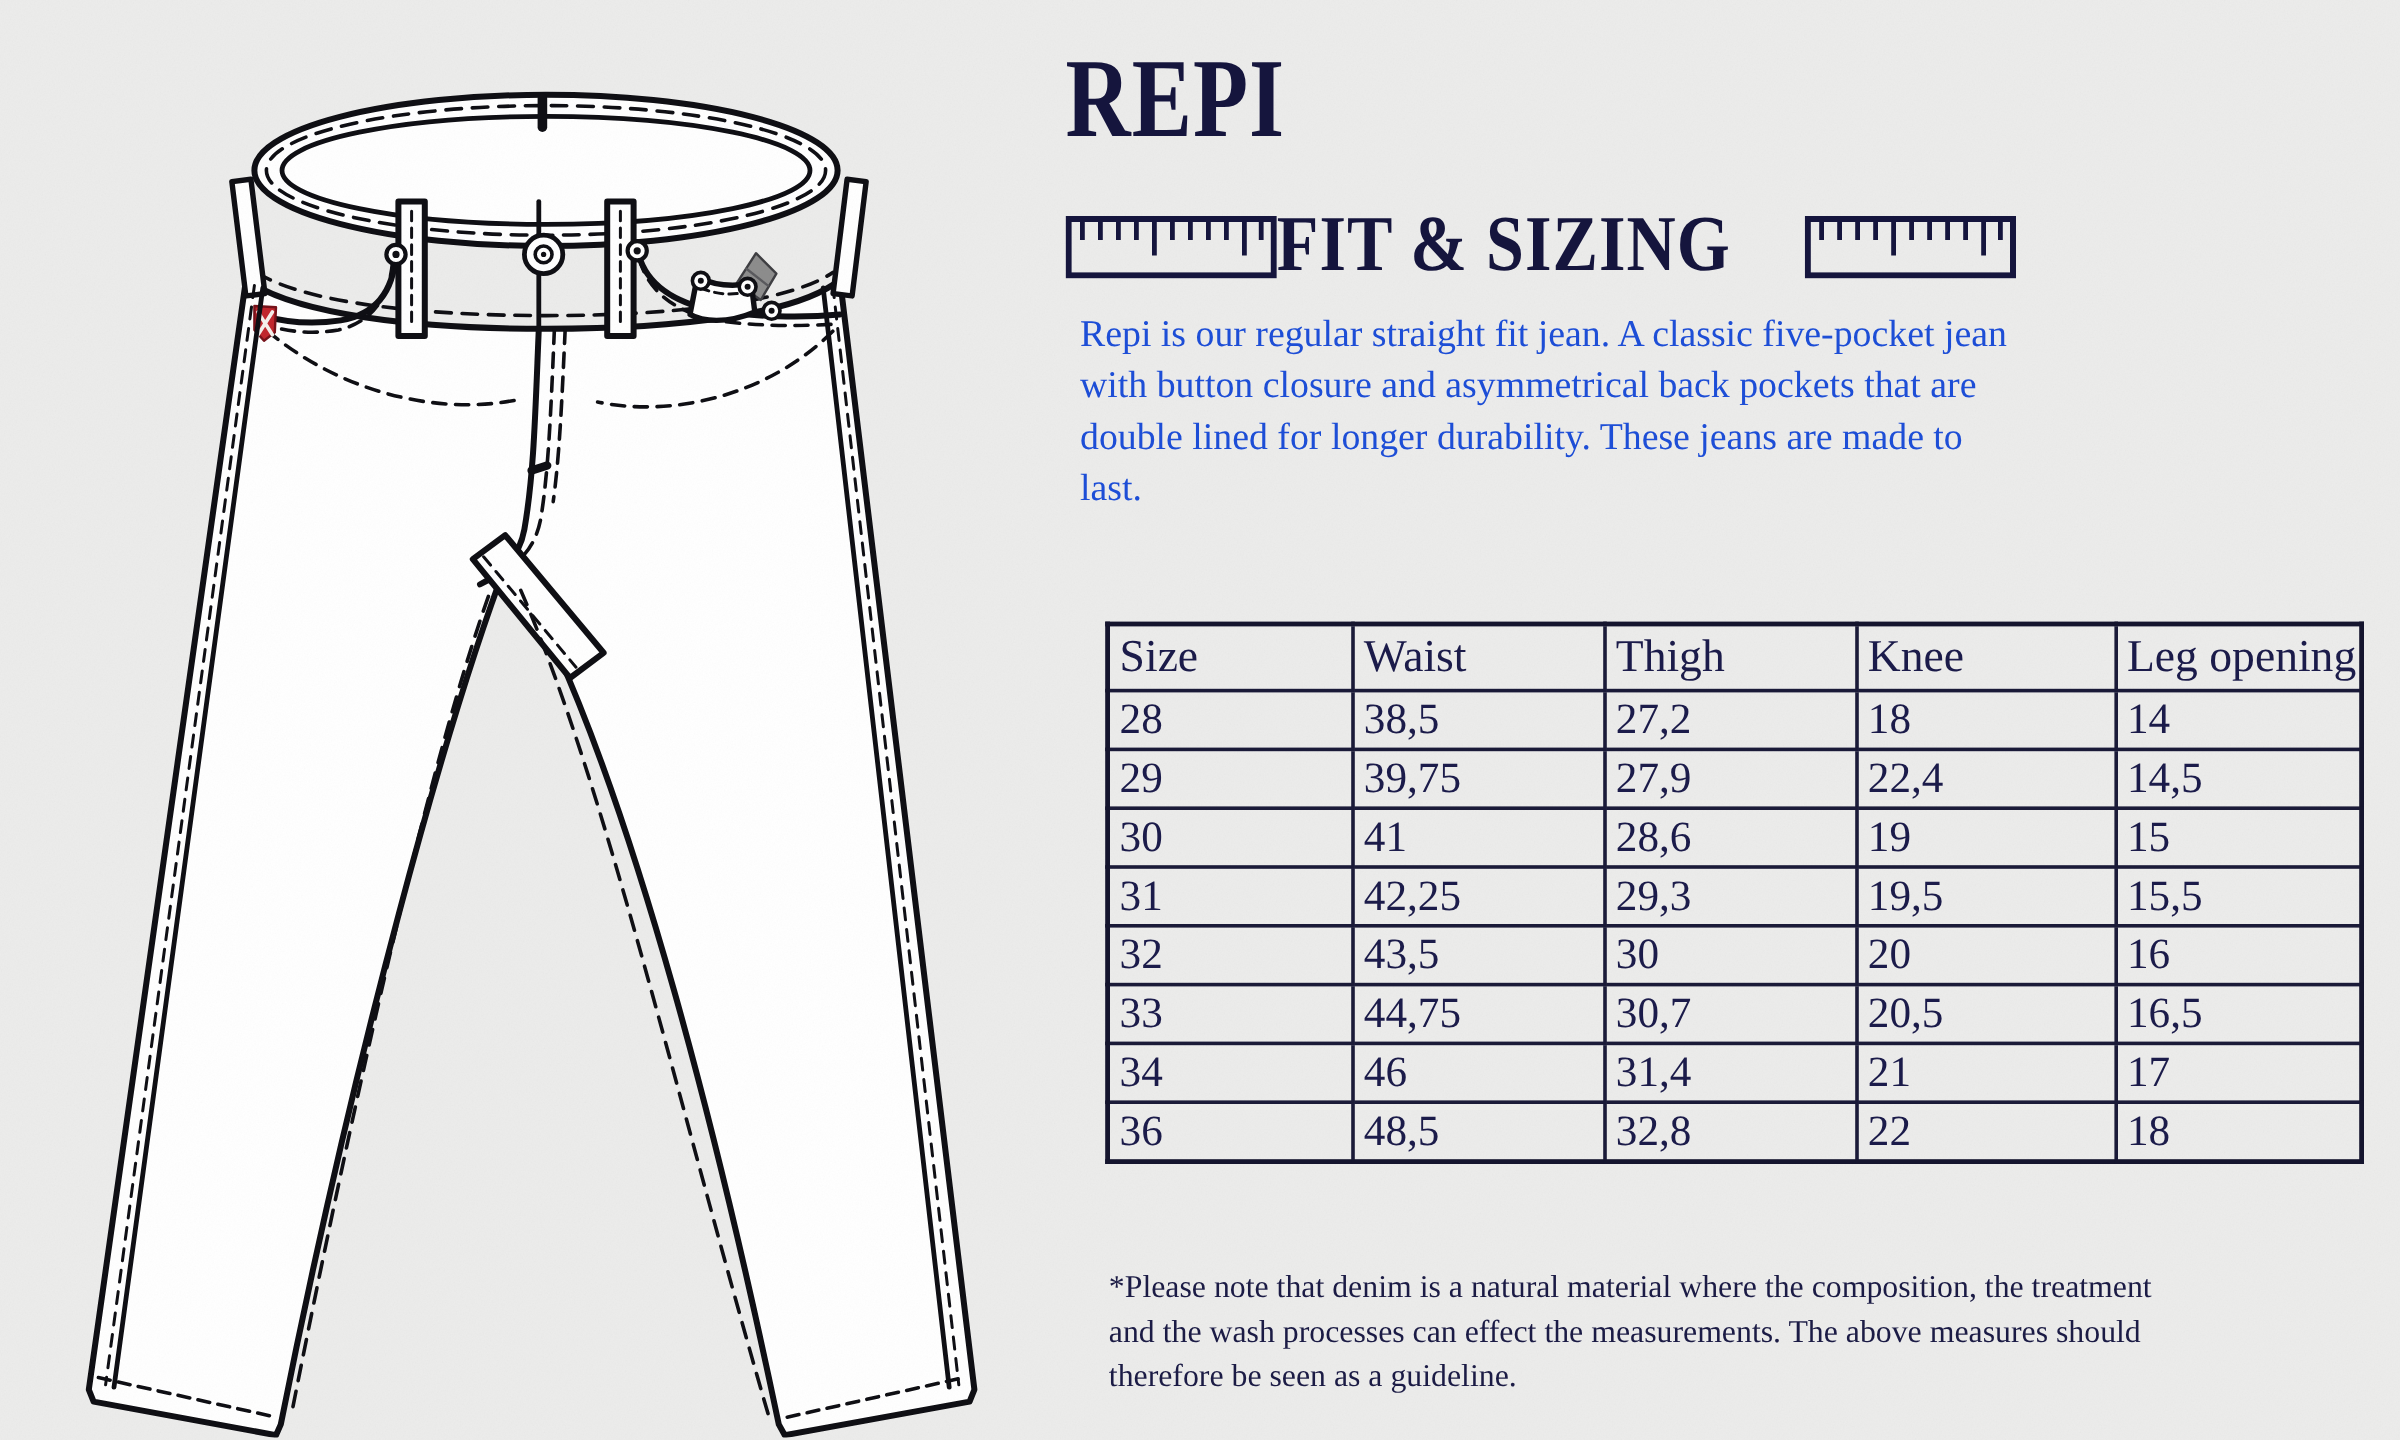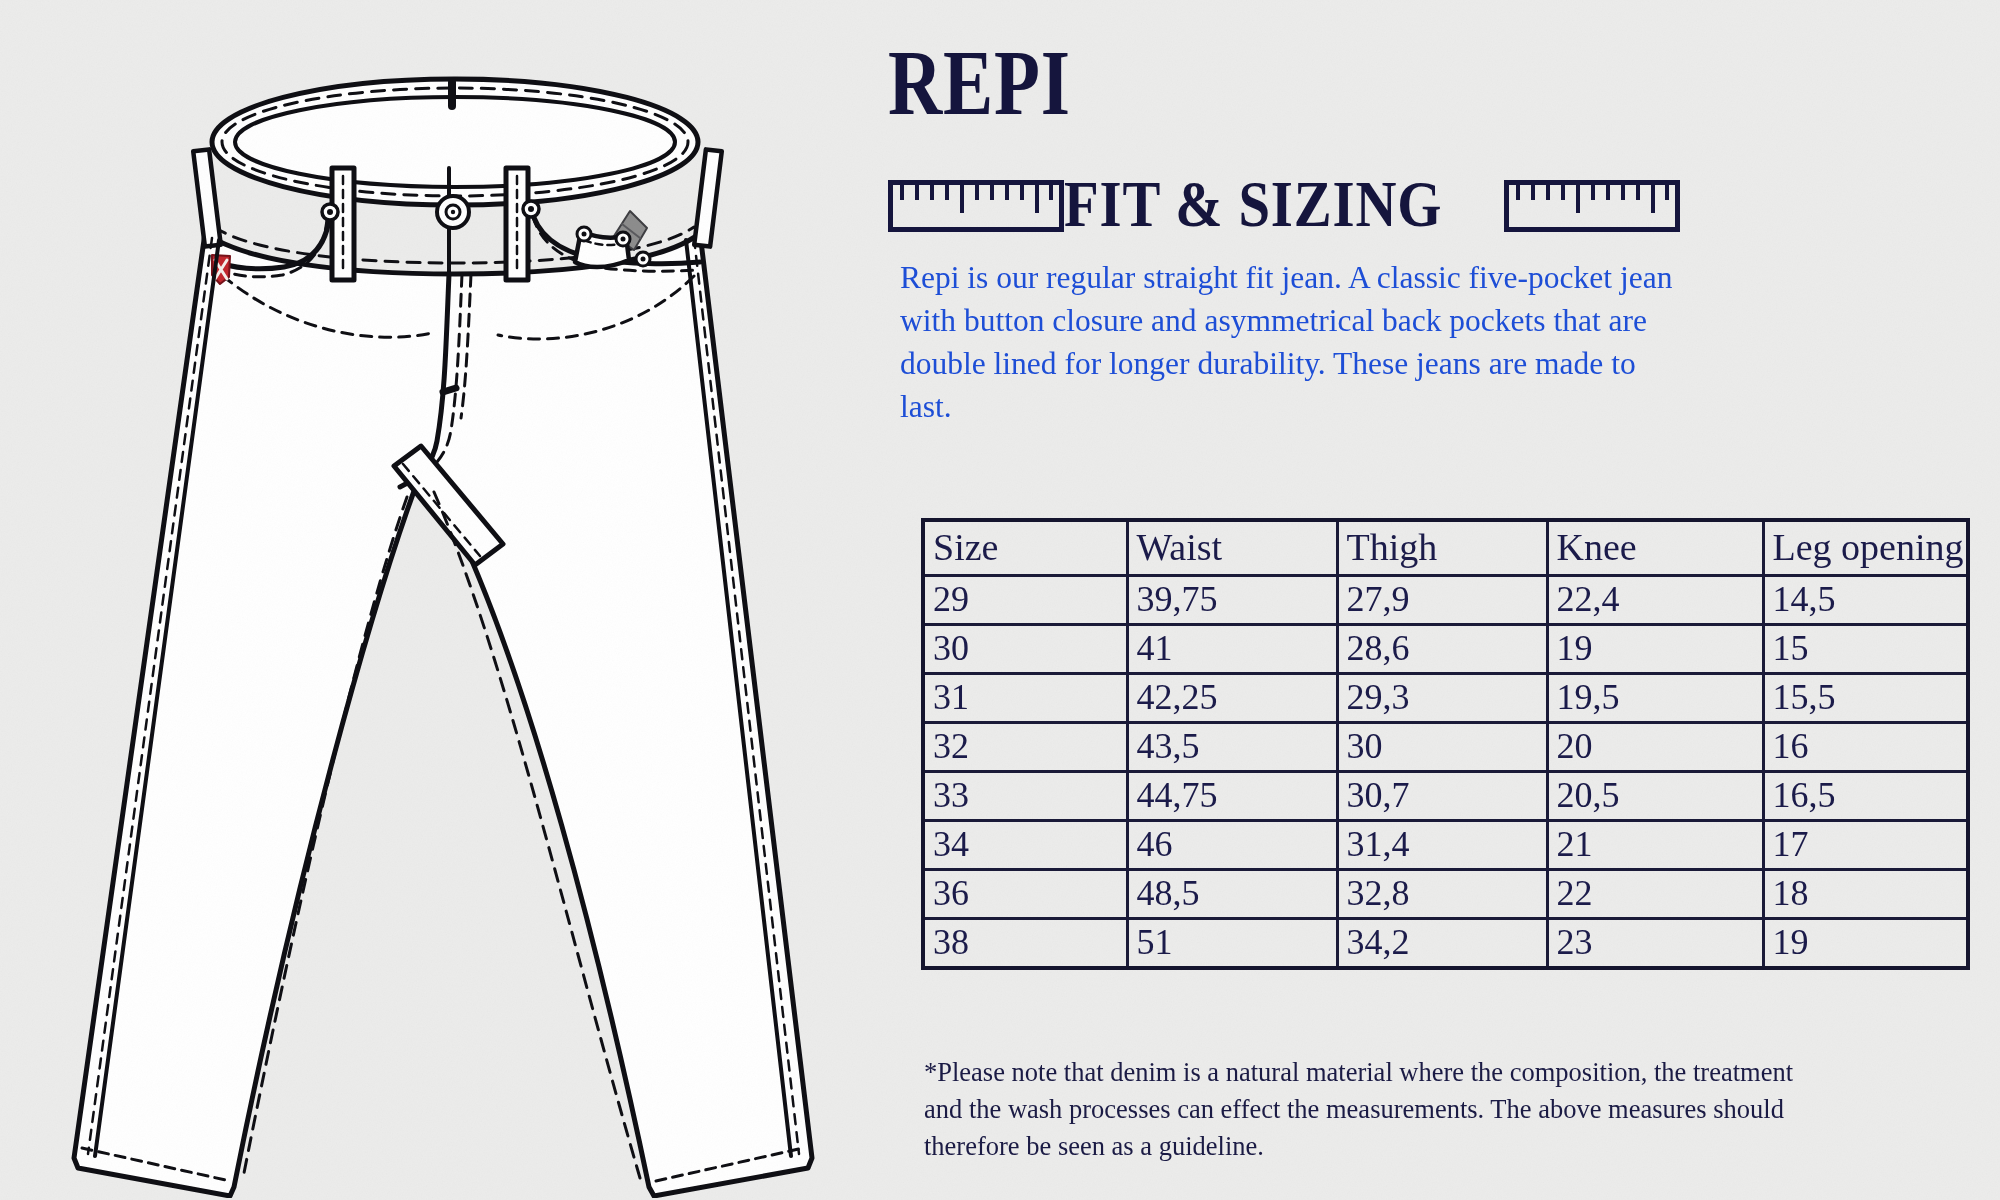--- a/index.html
+++ b/index.html
@@ -206,20 +206,27 @@
       <tr>
           <th>Size</th>
           <th>Waist</th>
           <th>Thigh</th>
           <th>Knee</th>
           <th>Leg opening</th>
         </tr>
     </thead>
     <tbody>
         <tr>
+          <td>28</td>
+          <td>38,5</td>
+          <td>27,2</td>
+          <td>18</td>
+          <td>14</td>
+        </tr>
+        <tr>
           <td>29</td>
           <td>39,75</td>
           <td>27,9</td>
           <td>22,4</td>
           <td>14,5</td>
         </tr>
         <tr>
           <td>30</td>
           <td>41</td>
           <td>28,6</td>
@@ -253,27 +260,20 @@
           <td>31,4</td>
           <td>21</td>
           <td>17</td>
         </tr>
         <tr>
           <td>36</td>
           <td>48,5</td>
           <td>32,8</td>
           <td>22</td>
           <td>18</td>
-        </tr>
-        <tr>
-          <td>38</td>
-          <td>51</td>
-          <td>34,2</td>
-          <td>23</td>
-          <td>19</td>
         </tr>
       </tbody>
   </table>
 
   <div class="footnote">*Please note that denim is a natural material where the composition, the treatment
 and the wash processes can effect the measurements. The above measures should
 therefore be seen as a guideline.</div>
 </div>
 
 <svg class="grain">

